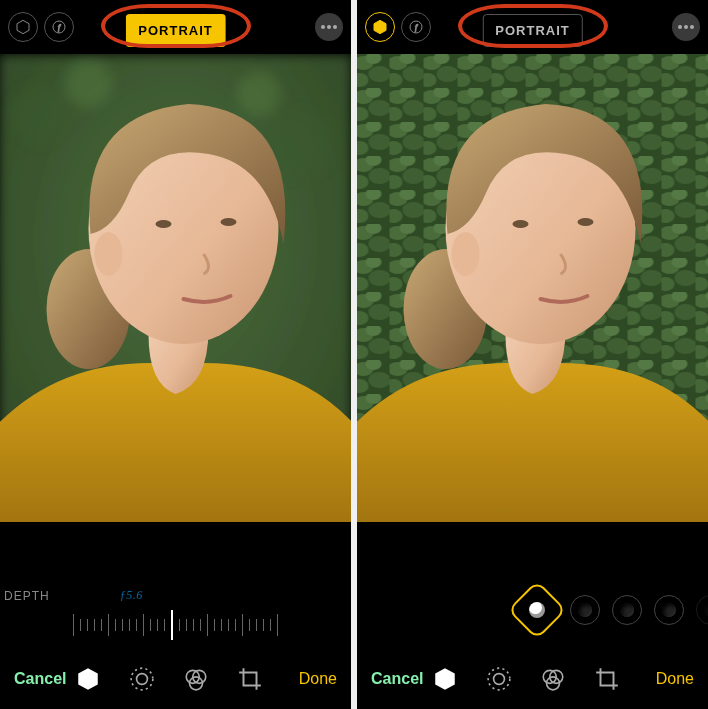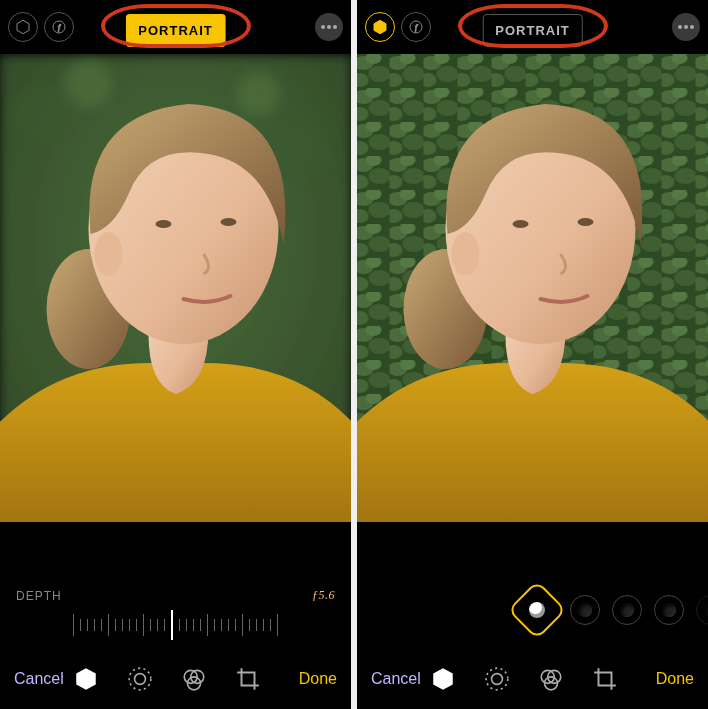--- a/index.html
+++ b/index.html
@@ -82,28 +82,28 @@
     overflow: hidden;
   }
   .photo svg { width: 100%; height: 100%; display: block; }
   
   .controls {
     flex: 1 1 auto;
     display: flex; flex-direction: column;
     justify-content: flex-end;
   }
   .depth-row {
-    display: flex; align-items: center; justify-content: space-between;
+    display: flex; align-items: center; justify-content: flex-start;
     gap: 70px;
-    padding: 14px 16px 6px;
+    padding: 14px 4px 6px;
     font-size: 12px;
     color: #888;
     letter-spacing: 1px;
   }
-  .depth-row .val { color: #fdba74; font-style: italic; font-family: serif; letter-spacing: 0.5px;}
+  .depth-row .val { color: #0369a1; font-style: italic; font-family: serif; letter-spacing: 0.5px;}
   .slider {
     height: 40px;
     display: flex; align-items: center; justify-content: center;
     gap: 6px;
     padding: 0 16px 8px;
   }
   .tick { width: 1px; background: #666; }
   .tick.short { height: 12px; }
   .tick.tall  { height: 22px; }
   .tick.mid   { height: 30px; background: #fff; width: 2px; }
@@ -134,21 +134,22 @@
   .light-opt .dot { width: 14px; height: 14px; border-radius: 50%; background: #222; box-shadow: inset 2px 2px 4px #000, inset -1px -1px 2px #333; }
   
   .toolbar {
     height: 60px;
     display: flex; align-items: center;
     padding: 0 14px;
     gap: 8px;
   }
   .tb-text {
     font-size: 16px;
-    color: #c4b5fd;
+    color: #86efac;
+    font-weight: bold;
   }
   .tb-done { color: var(--accent); font-weight: 500; margin-left: 28px; }
   .tb-icons {
     flex: 1;
     display: flex; justify-content: center; align-items: center;
     gap: 28px;
   }
   .tb-icon { width: 26px; height: 26px; display: flex; align-items: center; justify-content: center; }
   .tb-icon svg { width: 26px; height: 26px; }
 </style>

